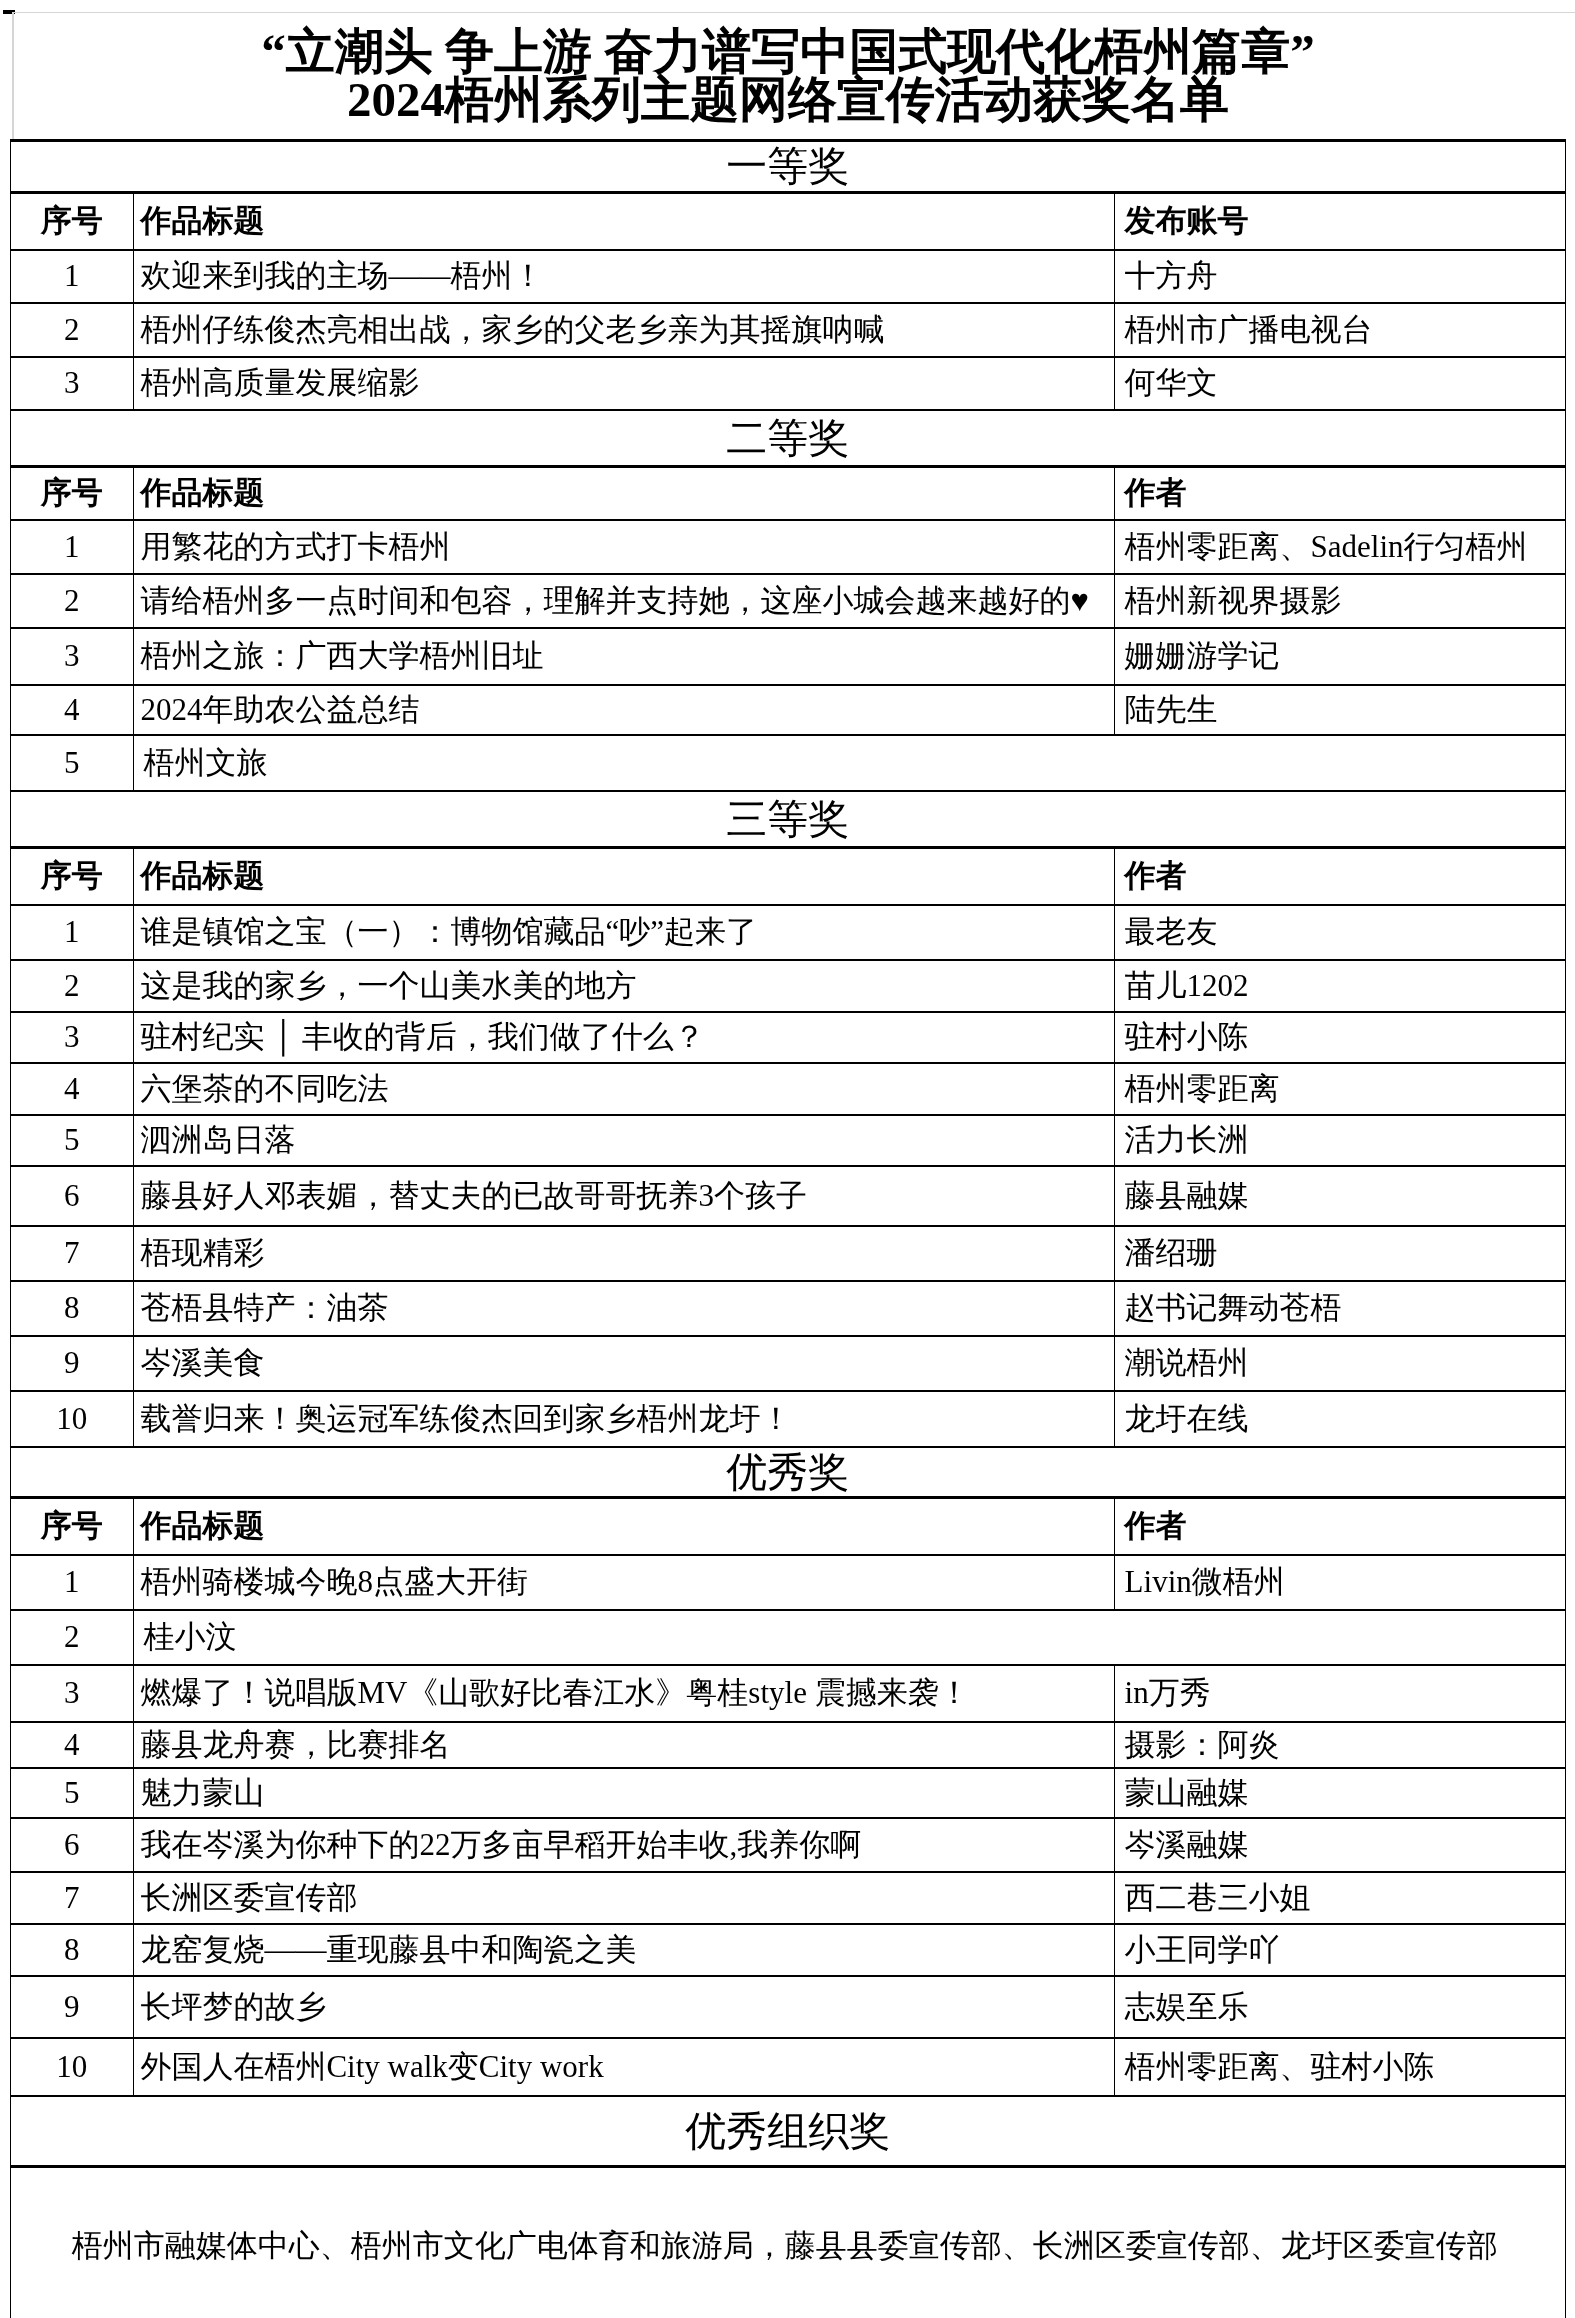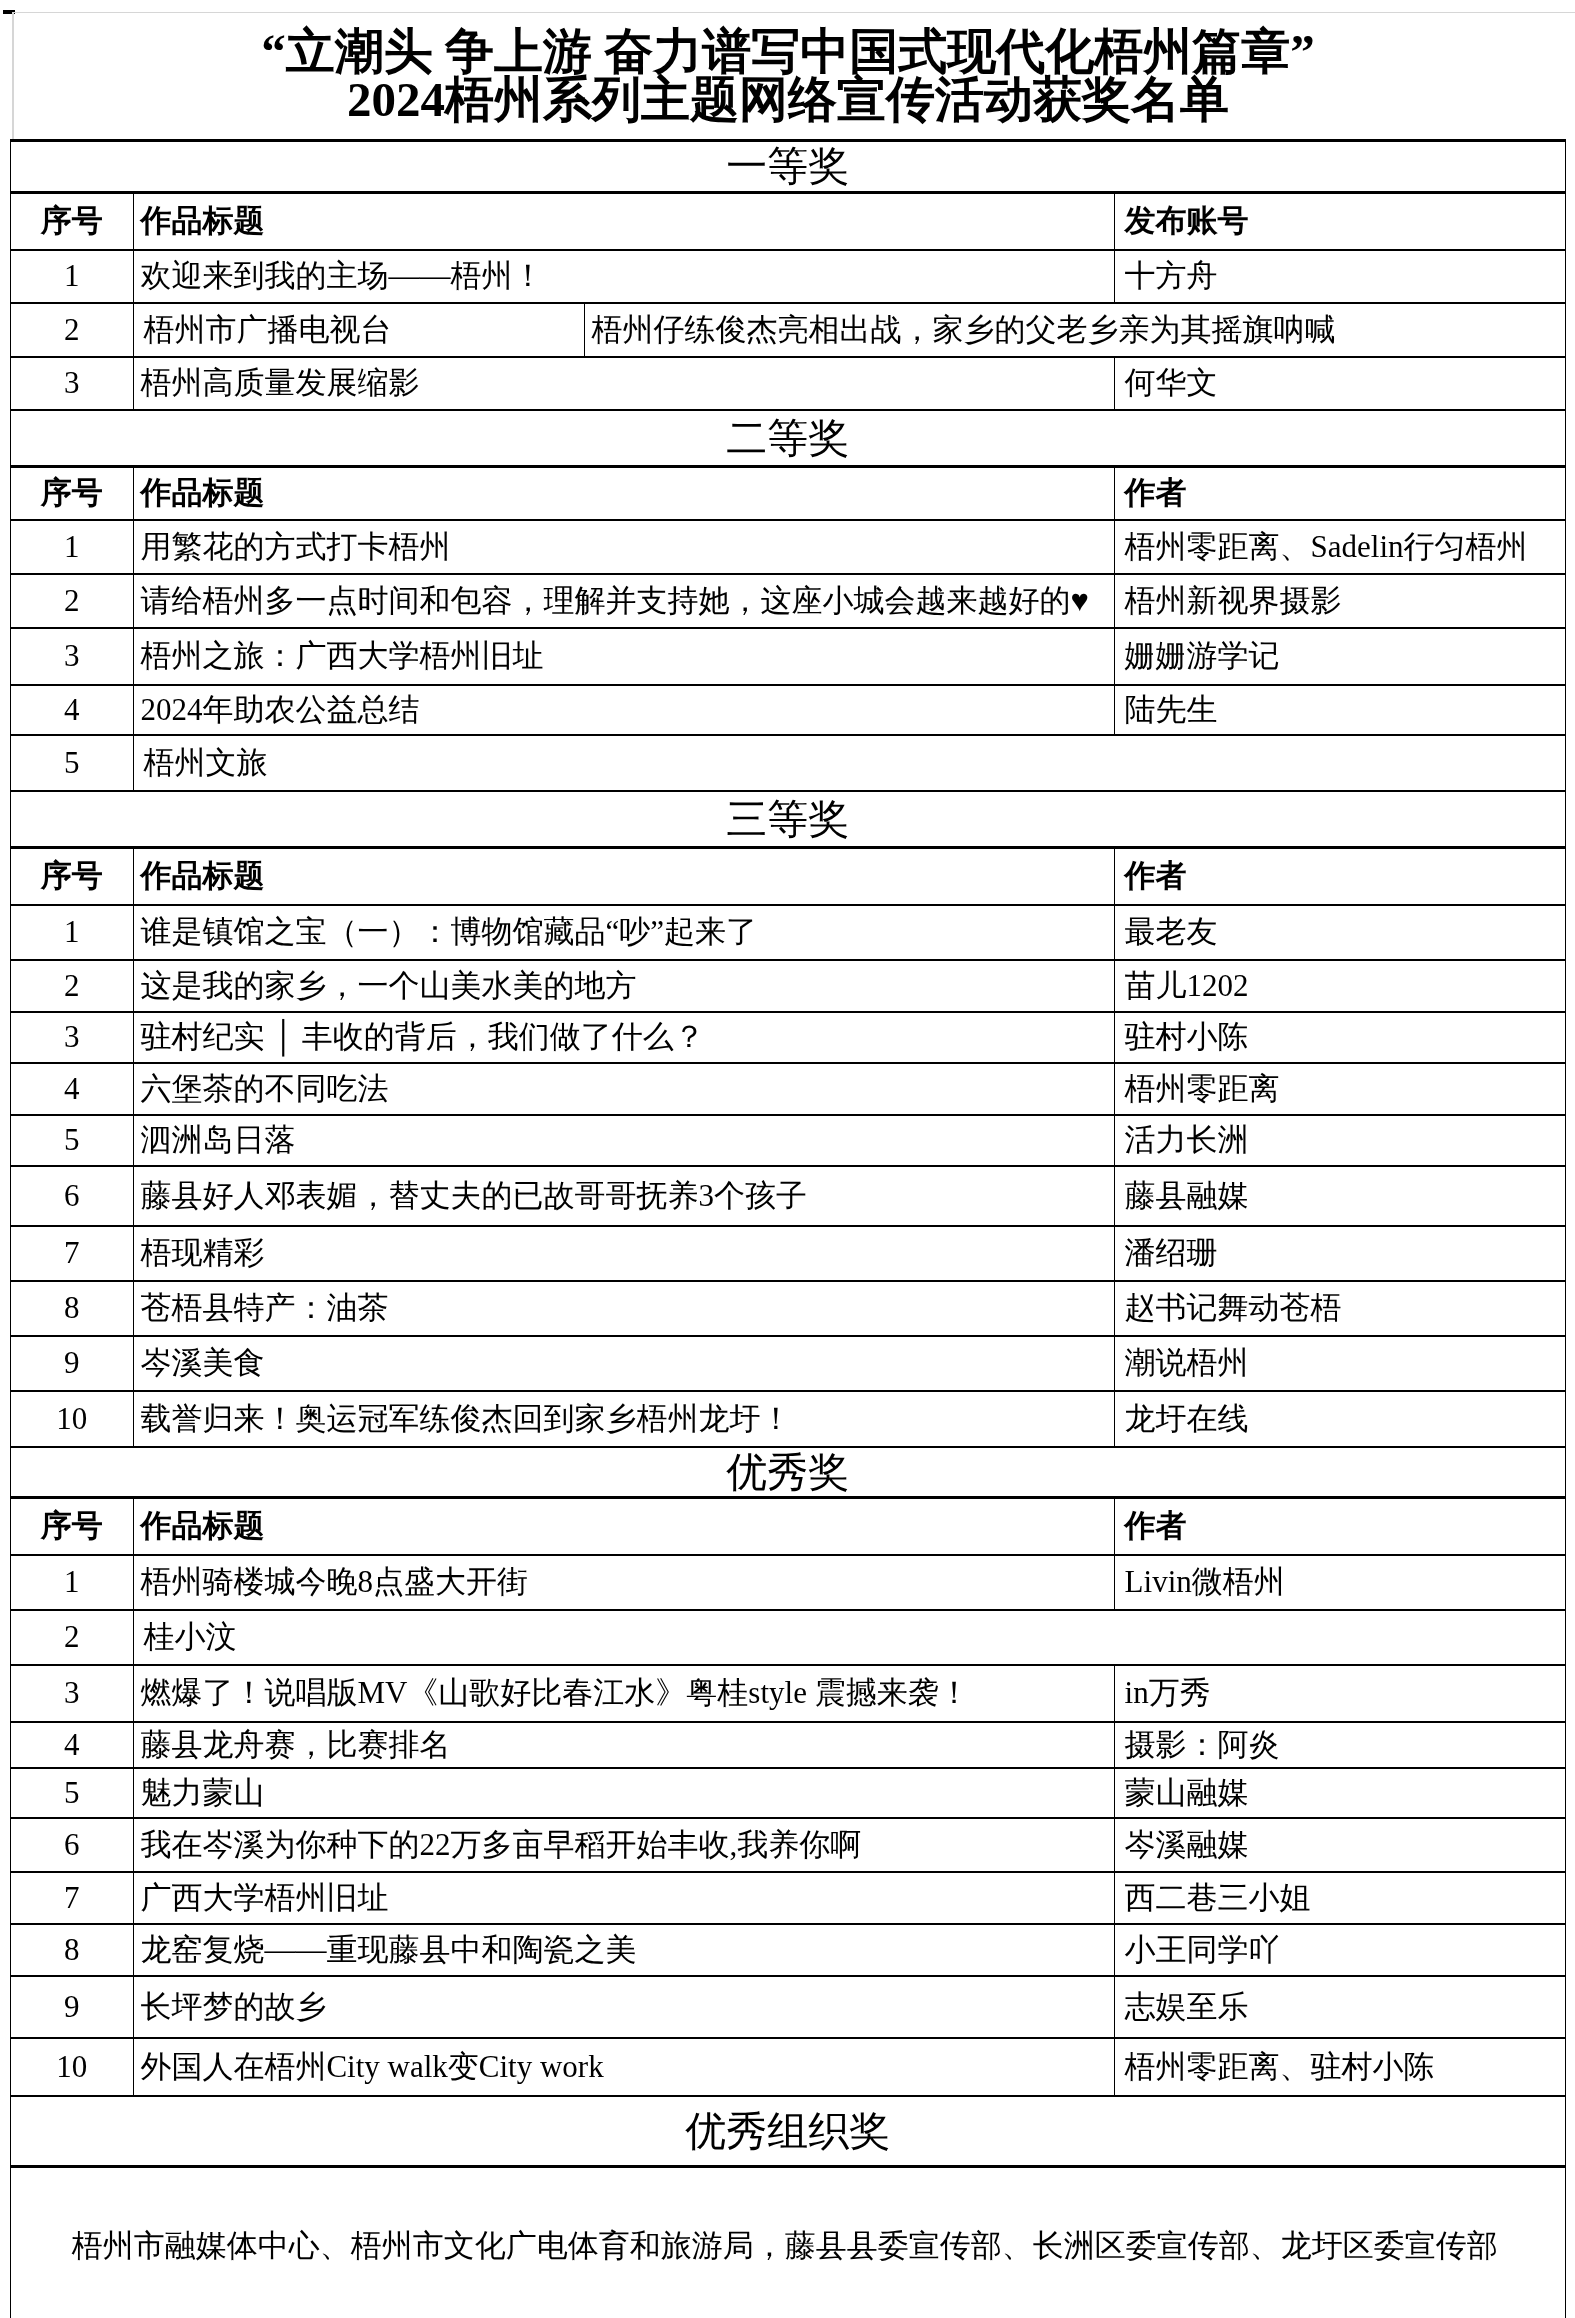--- a/index.html
+++ b/index.html
@@ -63,22 +63,22 @@
       <div class="cell c2">作品标题</div>
       <div class="cell c3">发布账号</div>
     </div>
     <div class="trow" style="height: 53px;">
       <div class="cell c1">1</div>
       <div class="cell c2">欢迎来到我的主场——梧州！</div>
       <div class="cell c3">十方舟</div>
     </div>
     <div class="trow" style="height: 54px;">
       <div class="cell c1">2</div>
+      <div class="cell c2">梧州仔练俊杰亮相出战，家乡的父老乡亲为其摇旗呐喊</div>
       <div class="cell c3">梧州市广播电视台</div>
-      <div class="cell c2">梧州仔练俊杰亮相出战，家乡的父老乡亲为其摇旗呐喊</div>
     </div>
     <div class="trow" style="height: 53px;">
       <div class="cell c1">3</div>
       <div class="cell c2">梧州高质量发展缩影</div>
       <div class="cell c3">何华文</div>
     </div>
     <div class="banner" style="height: 57px;">二等奖</div>
     <div class="trow hdr" style="height: 53px;">
       <div class="cell c1">序号</div>
       <div class="cell c2">作品标题</div>
@@ -194,21 +194,21 @@
       <div class="cell c2">魅力蒙山</div>
       <div class="cell c3">蒙山融媒</div>
     </div>
     <div class="trow" style="height: 54px;">
       <div class="cell c1">6</div>
       <div class="cell c2">我在岑溪为你种下的22万多亩早稻开始丰收,我养你啊</div>
       <div class="cell c3">岑溪融媒</div>
     </div>
     <div class="trow" style="height: 52px;">
       <div class="cell c1">7</div>
-      <div class="cell c2">广西大学梧州旧址</div>
+      <div class="cell c2">长洲区委宣传部</div>
       <div class="cell c3">西二巷三小姐</div>
     </div>
     <div class="trow" style="height: 52px;">
       <div class="cell c1">8</div>
       <div class="cell c2">龙窑复烧——重现藤县中和陶瓷之美</div>
       <div class="cell c3">小王同学吖</div>
     </div>
     <div class="trow" style="height: 62px;">
       <div class="cell c1">9</div>
       <div class="cell c2">长坪梦的故乡</div>

